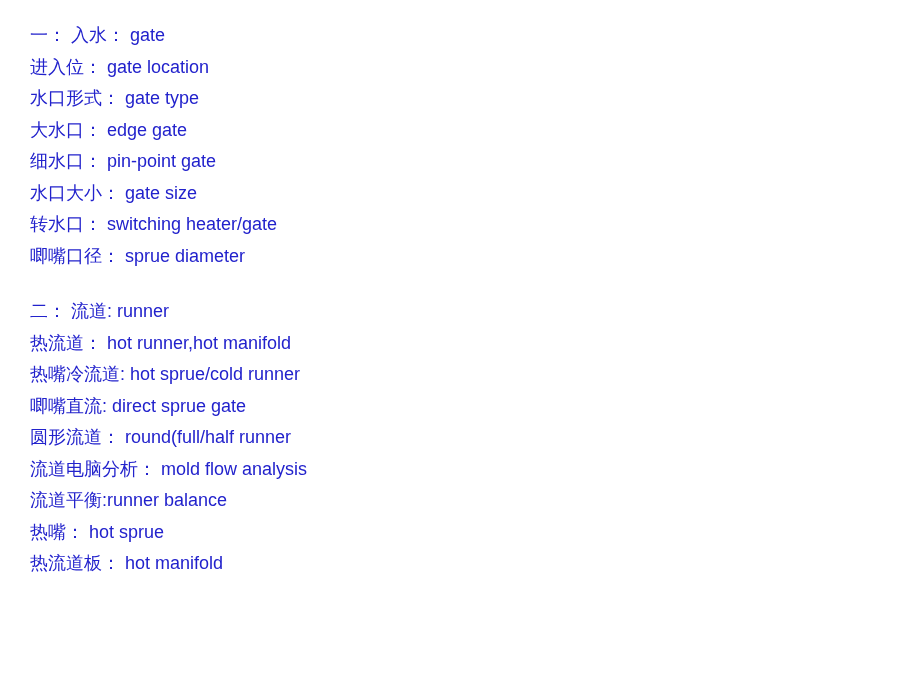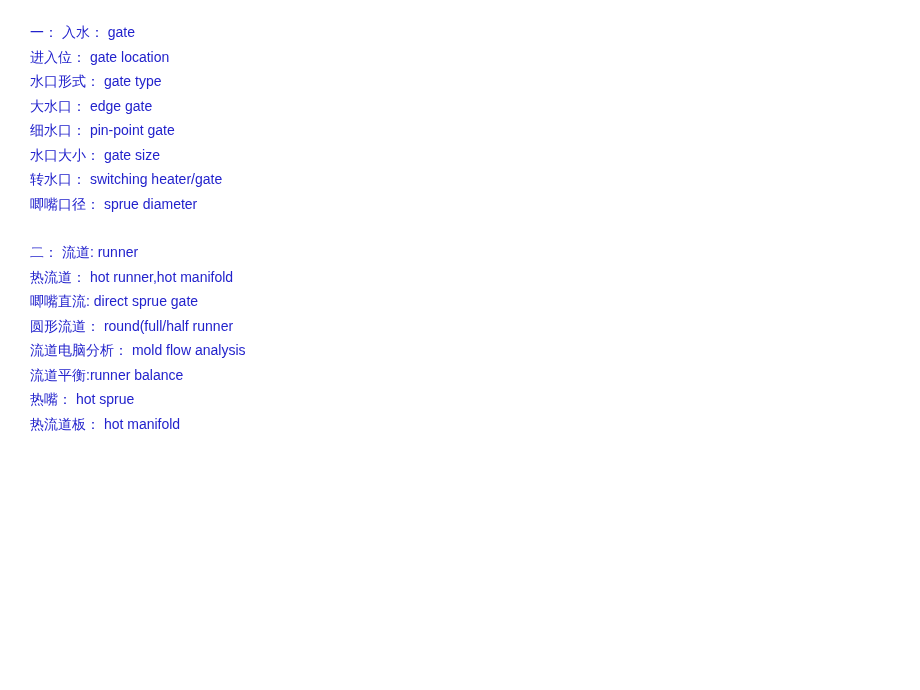--- a/index.html
+++ b/index.html
@@ -9,21 +9,21 @@
     }
     body {
       background: #ffffff;
       font-family: Arial, "Microsoft YaHei", sans-serif;
       width: 920px;
       min-height: 690px;
       padding: 20px 30px;
     }
     .content-block {
       color: #2222cc;
-      font-size: 14px;
+      font-size: 18px;
       line-height: 1.75;
     }
     .section {
       margin-bottom: 24px;
     }
     .line {
       display: block;
     }
   </style>
 </head>
@@ -36,20 +36,21 @@
       <span class="line">水口形式：  gate type</span>
       <span class="line">大水口：  edge gate</span>
       <span class="line">细水口：   pin-point gate</span>
       <span class="line">水口大小：  gate size</span>
       <span class="line">转水口：      switching heater/gate</span>
       <span class="line">唧嘴口径：       sprue diameter</span>
     </div>
   <div class="section" id="section2-container">
       <span class="line">二：  流道: runner</span>
       <span class="line">热流道：       hot runner,hot manifold</span>
+      <span class="line">热嘴冷流道: hot sprue/cold runner</span>
       <span class="line">唧嘴直流: direct sprue gate</span>
       <span class="line">圆形流道：  round(full/half runner</span>
       <span class="line">流道电脑分析：  mold flow analysis</span>
       <span class="line">流道平衡:runner balance</span>
       <span class="line">热嘴：        hot sprue</span>
       <span class="line">热流道板：  hot manifold</span>
     </div>
 </div>
 
 </body></html>

